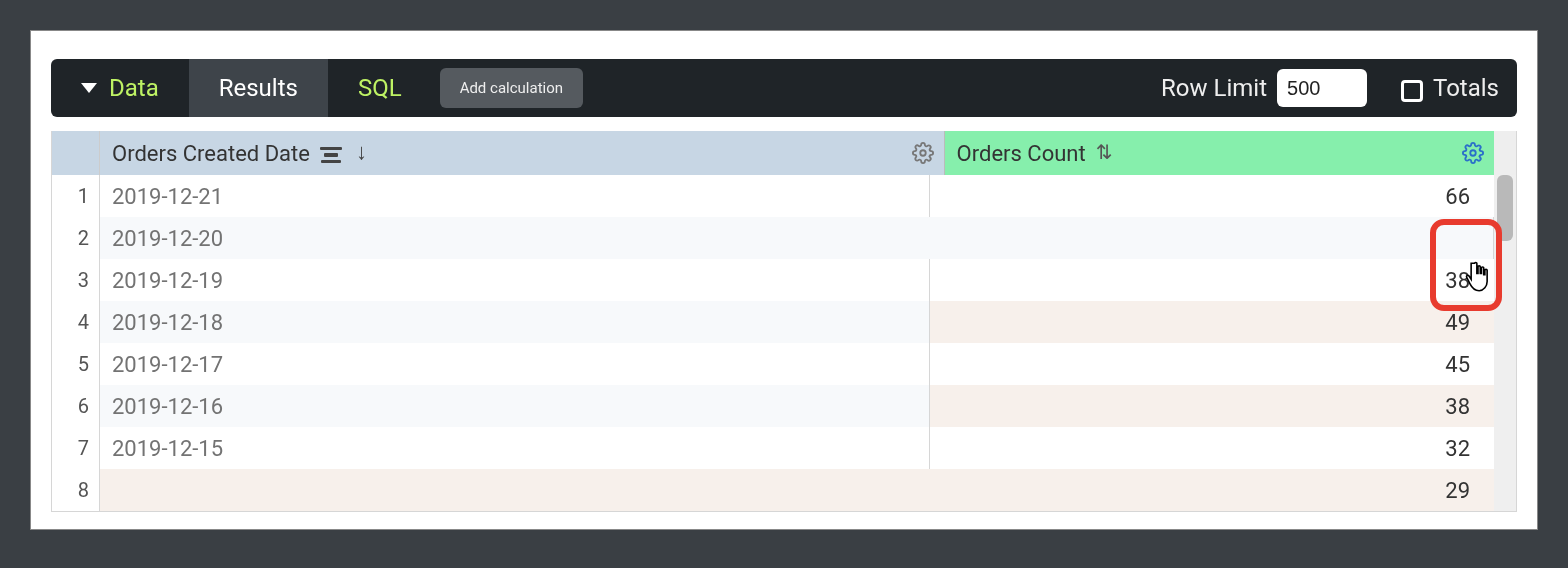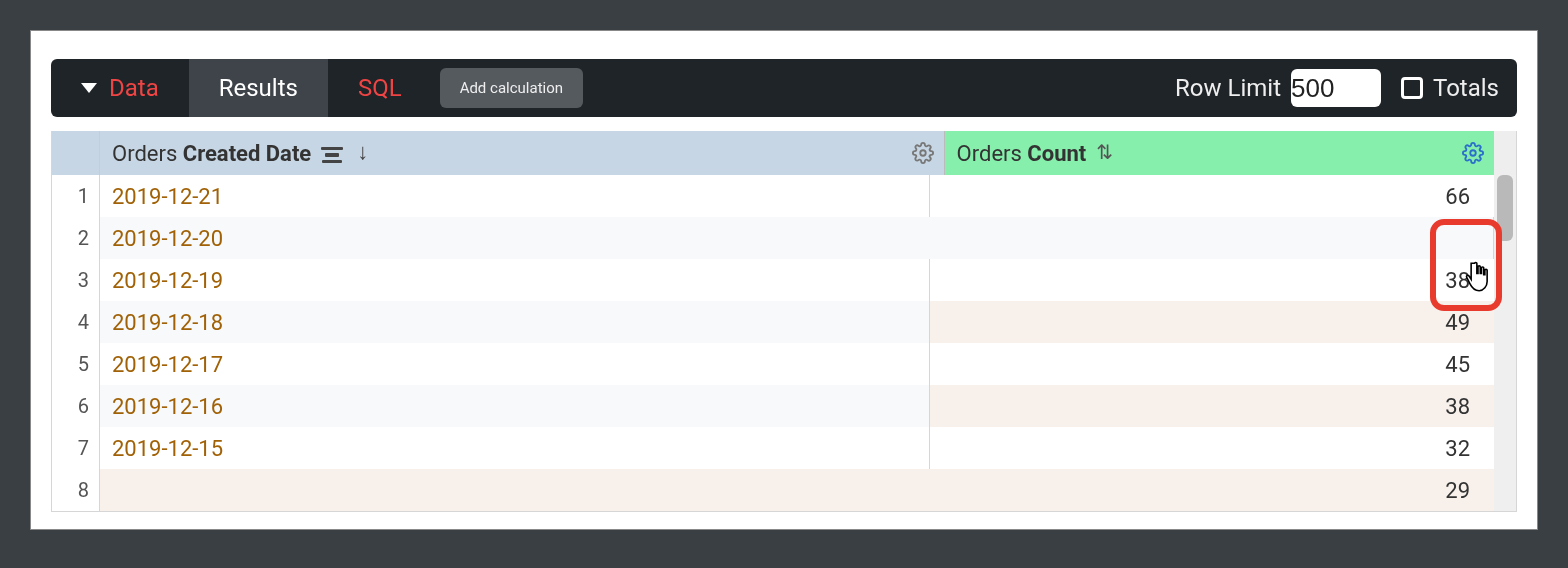--- a/index.html
+++ b/index.html
@@ -27,21 +27,21 @@
       color: #eee;
       font-size: 24px;
       overflow: hidden;
     }
     .tab {
       height: 100%;
       display: flex;
       align-items: center;
       padding: 0 30px;
       cursor: pointer;
-      color: #ef4444;
+      color: #bef264;
     }
     .tab-data { gap: 12px; }
     .caret-down {
       width: 0; height: 0;
       border-left: 8px solid transparent;
       border-right: 8px solid transparent;
       border-top: 10px solid #fff;
     }
     .tab-results { background: #3e444a; color: #fff; font-weight: 400; }
     .calc-btn {
@@ -55,24 +55,24 @@
       margin-left: 8px;
     }
     .spacer { flex: 1; }
     .row-limit-group { display: flex; align-items: center; gap: 10px; margin-right: 20px; }
     .row-limit-input {
       background: #fff; color: #222;
       border-radius: 6px;
       border: none;
       height: 38px;
       width: 90px;
-      font-size: 26px;
-      padding: 0 0;
-    }
-    .totals-group { display: flex; align-items: center; gap: 10px; margin-right: 18px; }
+      font-size: 20px;
+      padding: 0 10px;
+    }
+    .totals-group { display: flex; align-items: flex-end; gap: 10px; margin-right: 18px; margin-left: 14px; }
     .totals-check {
       width: 22px; height: 22px;
       border: 3px solid #fff;
       border-radius: 4px;
     }
     .grid {
       margin-top: 14px;
       border: 1px solid #d6d6d6;
       border-top: none;
       font-size: 22px;
@@ -87,21 +87,21 @@
       border-right: 1px solid #bbb;
       color: #333;
     }
     .h-count {
       flex: 1; background: #86efac;
       display: flex; align-items: center; padding: 0 12px;
       position: relative;
       color: #333;
     }
     .h-scroll { width: 22px; background: #eee; }
-    .h-label b { font-weight: 700; }
+    .h-label b { font-weight: 400; }
     .pivot-icon {
       display: inline-flex; flex-direction: column; gap: 3px;
       margin-left: 10px; position: relative; top: 2px;
     }
     .pivot-icon span { display: block; width: 22px; height: 3.5px; background: #444; border-radius: 1px; }
     .pivot-icon span:nth-child(2){ width: 14px; margin: 0 auto; }
     .pivot-icon span:nth-child(3){ width: 20px; margin: 0 auto;}
     .sort-down {
       margin-left: 14px; font-size: 22px; color: #444;
       display:inline-block; transform: translateY(-1px);
@@ -116,21 +116,21 @@
     .gear-blue svg { stroke: #2a6fc9; }
     .rows { position: relative; }
     .row { display: flex; height: 42px; align-items: stretch; }
     .c-num {
       width: 48px; display:flex; align-items:center; justify-content:flex-end;
       padding-right: 10px; color: #555; font-size: 20px;
       border-right: 1px solid #d6d6d6;
     }
     .c-date {
       flex: 1.56; display:flex; align-items:center; padding: 0 12px;
-      border-right: 1px solid #d6d6d6; color: #a16207;
+      border-right: 1px solid #d6d6d6; color: #737373;
     }
     .c-count {
       flex: 1; display:flex; align-items:center; justify-content:flex-end;
       padding: 0 24px; color: #333;
     }
     .c-scroll { width: 22px; background: #efefef; }
     .row:nth-child(even) .c-date { background: #f7f9fb; }
     .row:nth-child(even) .c-count { background: #f7f0eb; }
     .scroll-thumb {
       position: absolute; right: 3px; top: 0;

